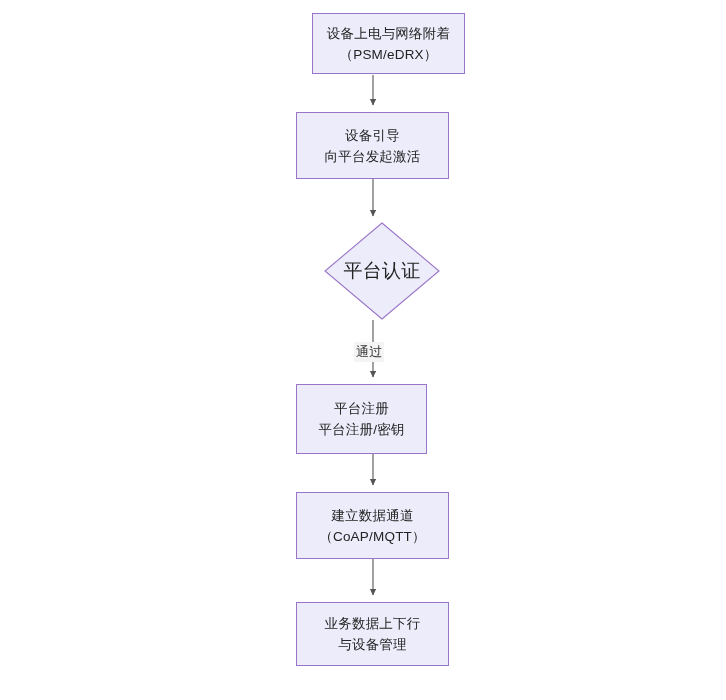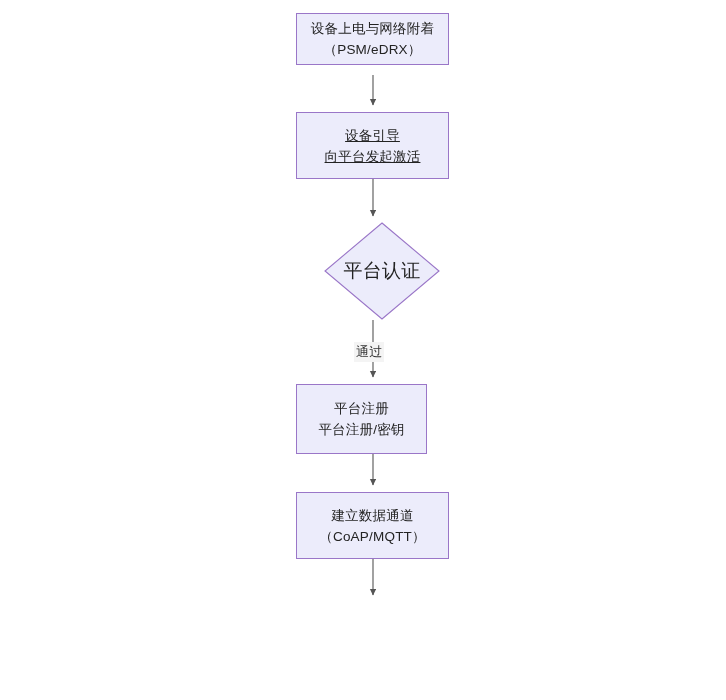--- a/index.html
+++ b/index.html
@@ -34,22 +34,22 @@
     font-size: 13.5px;
     line-height: 21px;
     letter-spacing: 0.2px;
     text-align: center;
     white-space: nowrap;
   }
   .node .line2 {
     display: block;
   }
   
-  .box-1 { left: 296px; top: 13px;  width: 153px; height: 52px; }
-  .box-2 { left: 296px; top: 112px; width: 153px; height: 67px; text-decoration: underline; }
+  .box-1 { left: 312px; top: 13px;  width: 153px; height: 61px; }
+  .box-2 { left: 296px; top: 112px; width: 153px; height: 67px; }
   .box-4 { left: 296px; top: 384px; width: 131px; height: 70px; }
   .box-5 { left: 296px; top: 492px; width: 153px; height: 67px; }
   .box-6 { left: 296px; top: 602px; width: 153px; height: 64px; }
 
   
   .diamond-wrap {
     position: absolute;
     left: 324px;
     top: 222px;
     width: 116px;
@@ -138,14 +138,18 @@
   <div class="node box-4">
     <span>平台注册</span>
     <span class="line2">平台注册/密钥</span>
   </div>
 
   <div class="node box-5">
     <span>建立数据通道</span>
     <span class="line2">（CoAP/MQTT）</span>
   </div>
 
+  <div class="node box-6">
+    <span>业务数据上下行</span>
+    <span class="line2">与设备管理</span>
+  </div>
 
 </div>
 
 </body></html>

